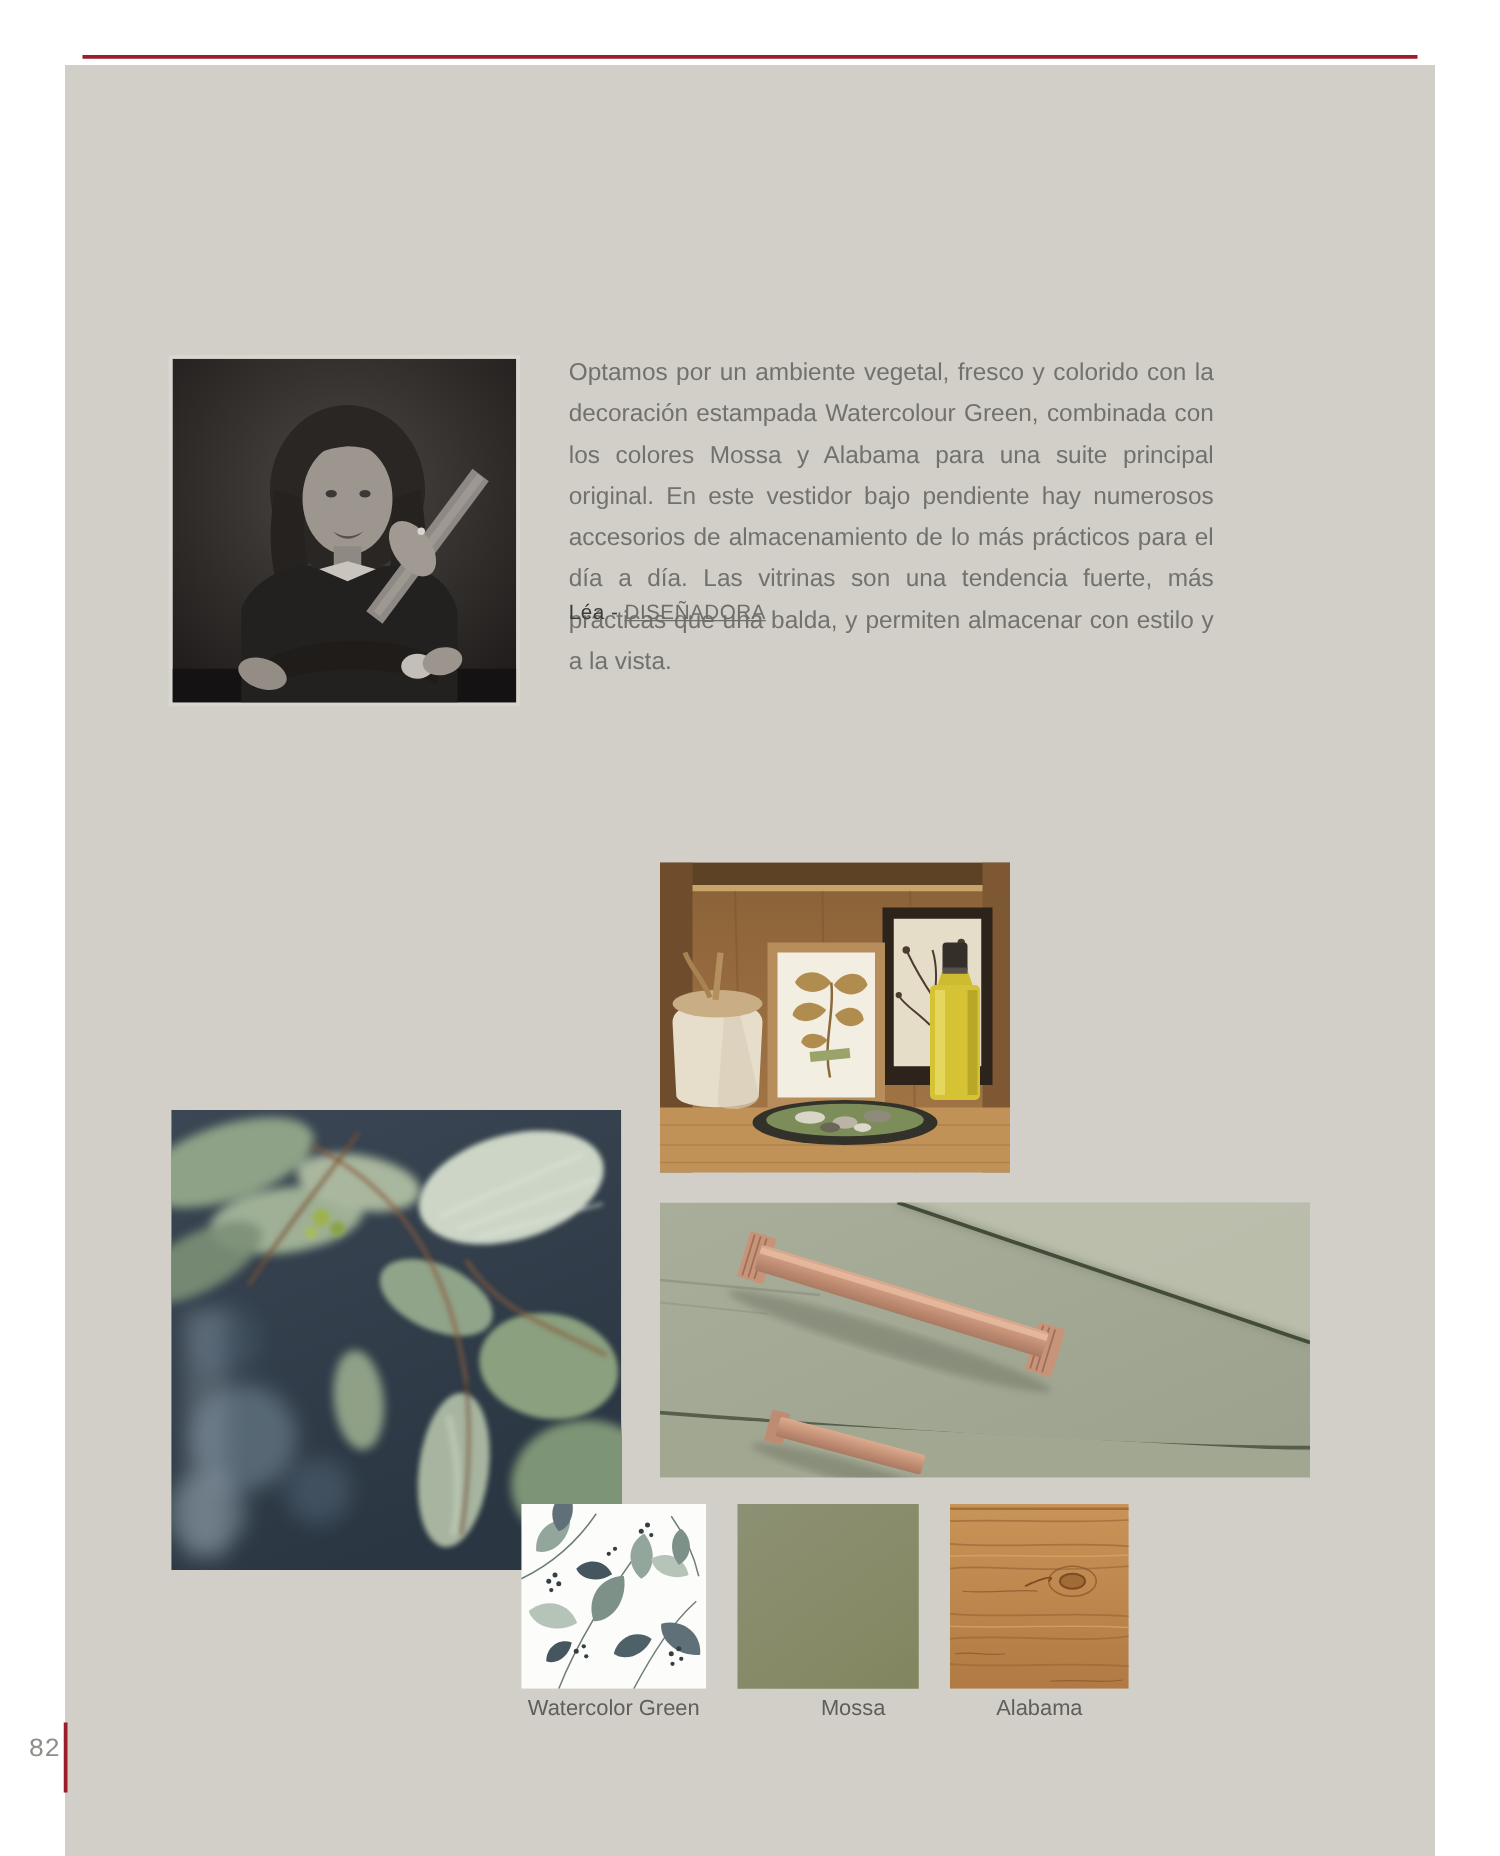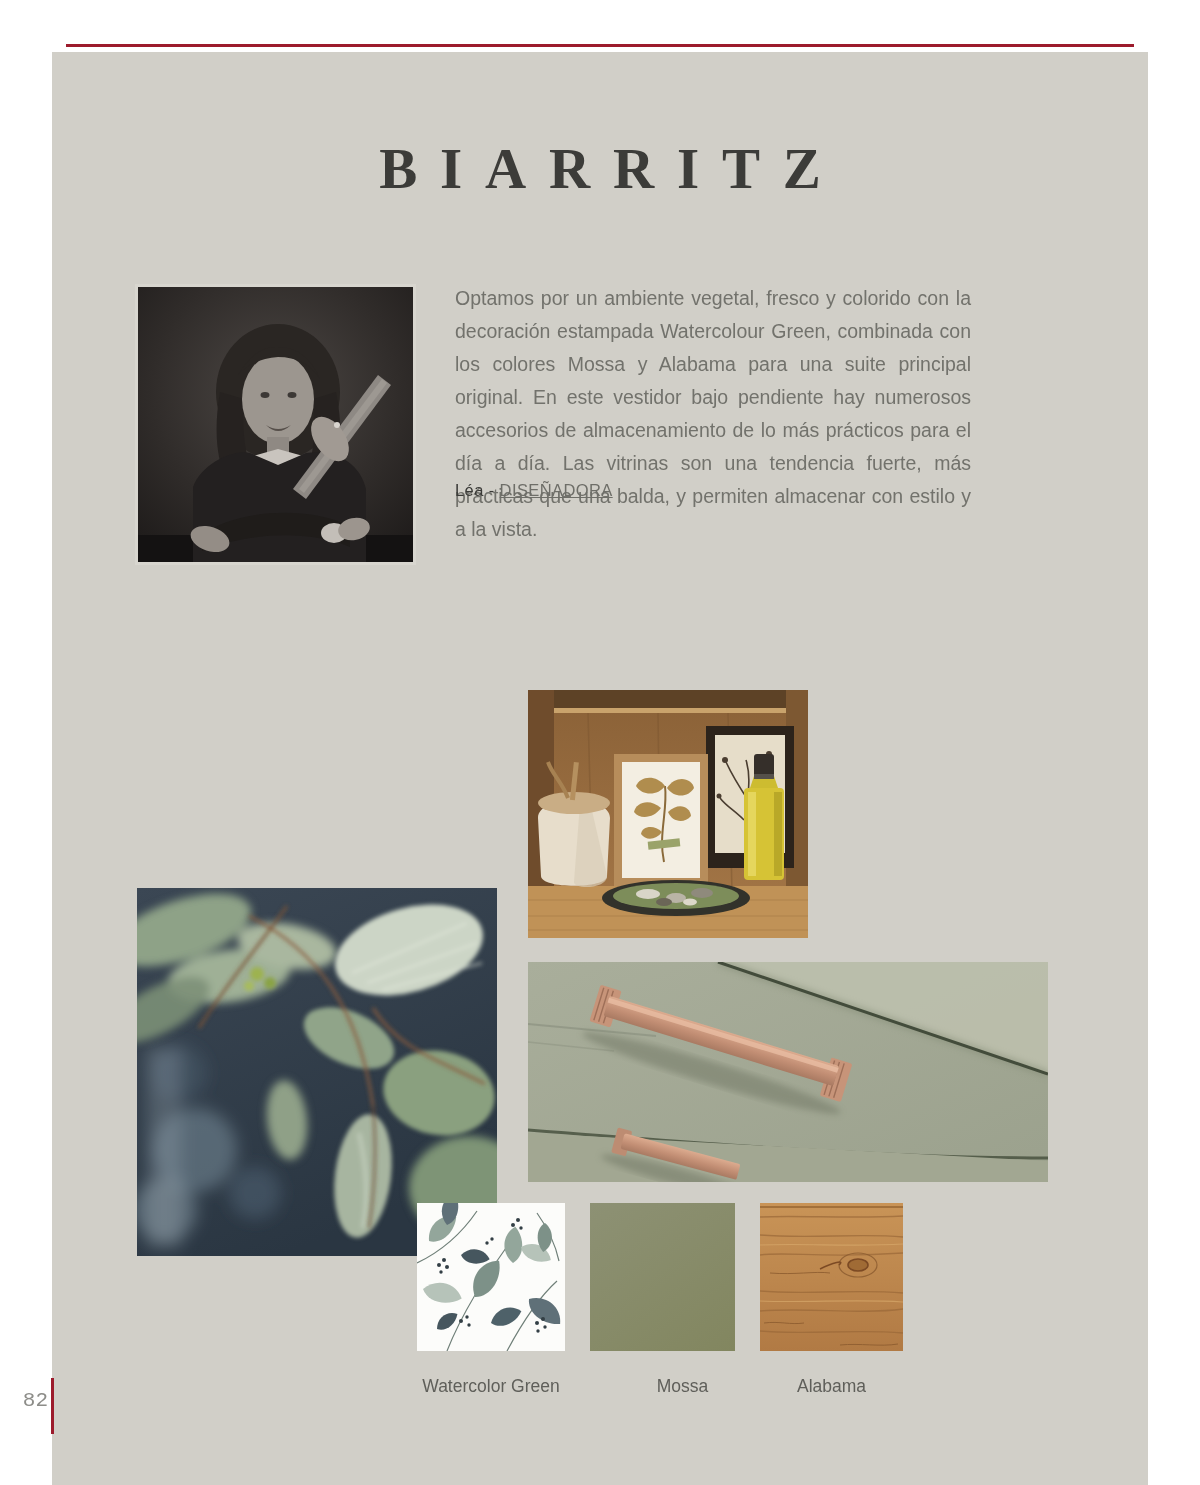--- a/index.html
+++ b/index.html
@@ -19,36 +19,35 @@
   .credit .role{color:#6e6e68;text-decoration:underline;}
   .photo{position:absolute;}
   .photo svg{display:block;}
   .shelf{left:528px;top:690px;width:280px;height:248px;}
   .leaves{left:137px;top:888px;width:360px;height:368px;}
   .drawer{left:528px;top:962px;width:520px;height:220px;}
   .swatch{position:absolute;top:1203px;width:148px;height:148px;}
   .sw1{left:417px;}
   .sw2{left:590px;width:145px;background:linear-gradient(145deg,#8d9174,#82865f);}
   .sw3{left:760px;width:143px;}
-  .swlabel{position:absolute;top:1356px;font-size:17.5px;color:#5f5f5a;text-align:center;margin-top:20px;}
+  .swlabel{position:absolute;top:1356px;font-size:17.5px;color:#5f5f5a;text-align:center;}
   .lb1{left:417px;width:148px;}
   .lb2{left:610px;width:145px;}
   .lb3{left:760px;width:143px;}
   .pagenum{position:absolute;left:20px;top:1389px;width:28px;text-align:right;
            font-size:21px;color:#8d8d89;font-family:Liberation Mono, monospace;}
   .foot-rule{position:absolute;left:51px;top:1378px;width:3px;height:56px;background:#9c1b2c;}
 </style>
 </head>
 <body>
 
 <div id="page">
   <div class="panel"></div>
   <div class="top-rule"></div>
 
-  <div class="title">BIARRITZ</div>
 
   <div class="portrait">
     <svg width="275" height="275" viewBox="0 0 275 275">
       <defs>
         <radialGradient id="pg" cx="50%" cy="38%" r="75%">
           <stop offset="0%" stop-color="#4c4744"></stop>
             <stop offset="60%" stop-color="#302c2a"></stop>
           <stop offset="100%" stop-color="#1e1b1a"></stop>
         </radialGradient>
       </defs>

